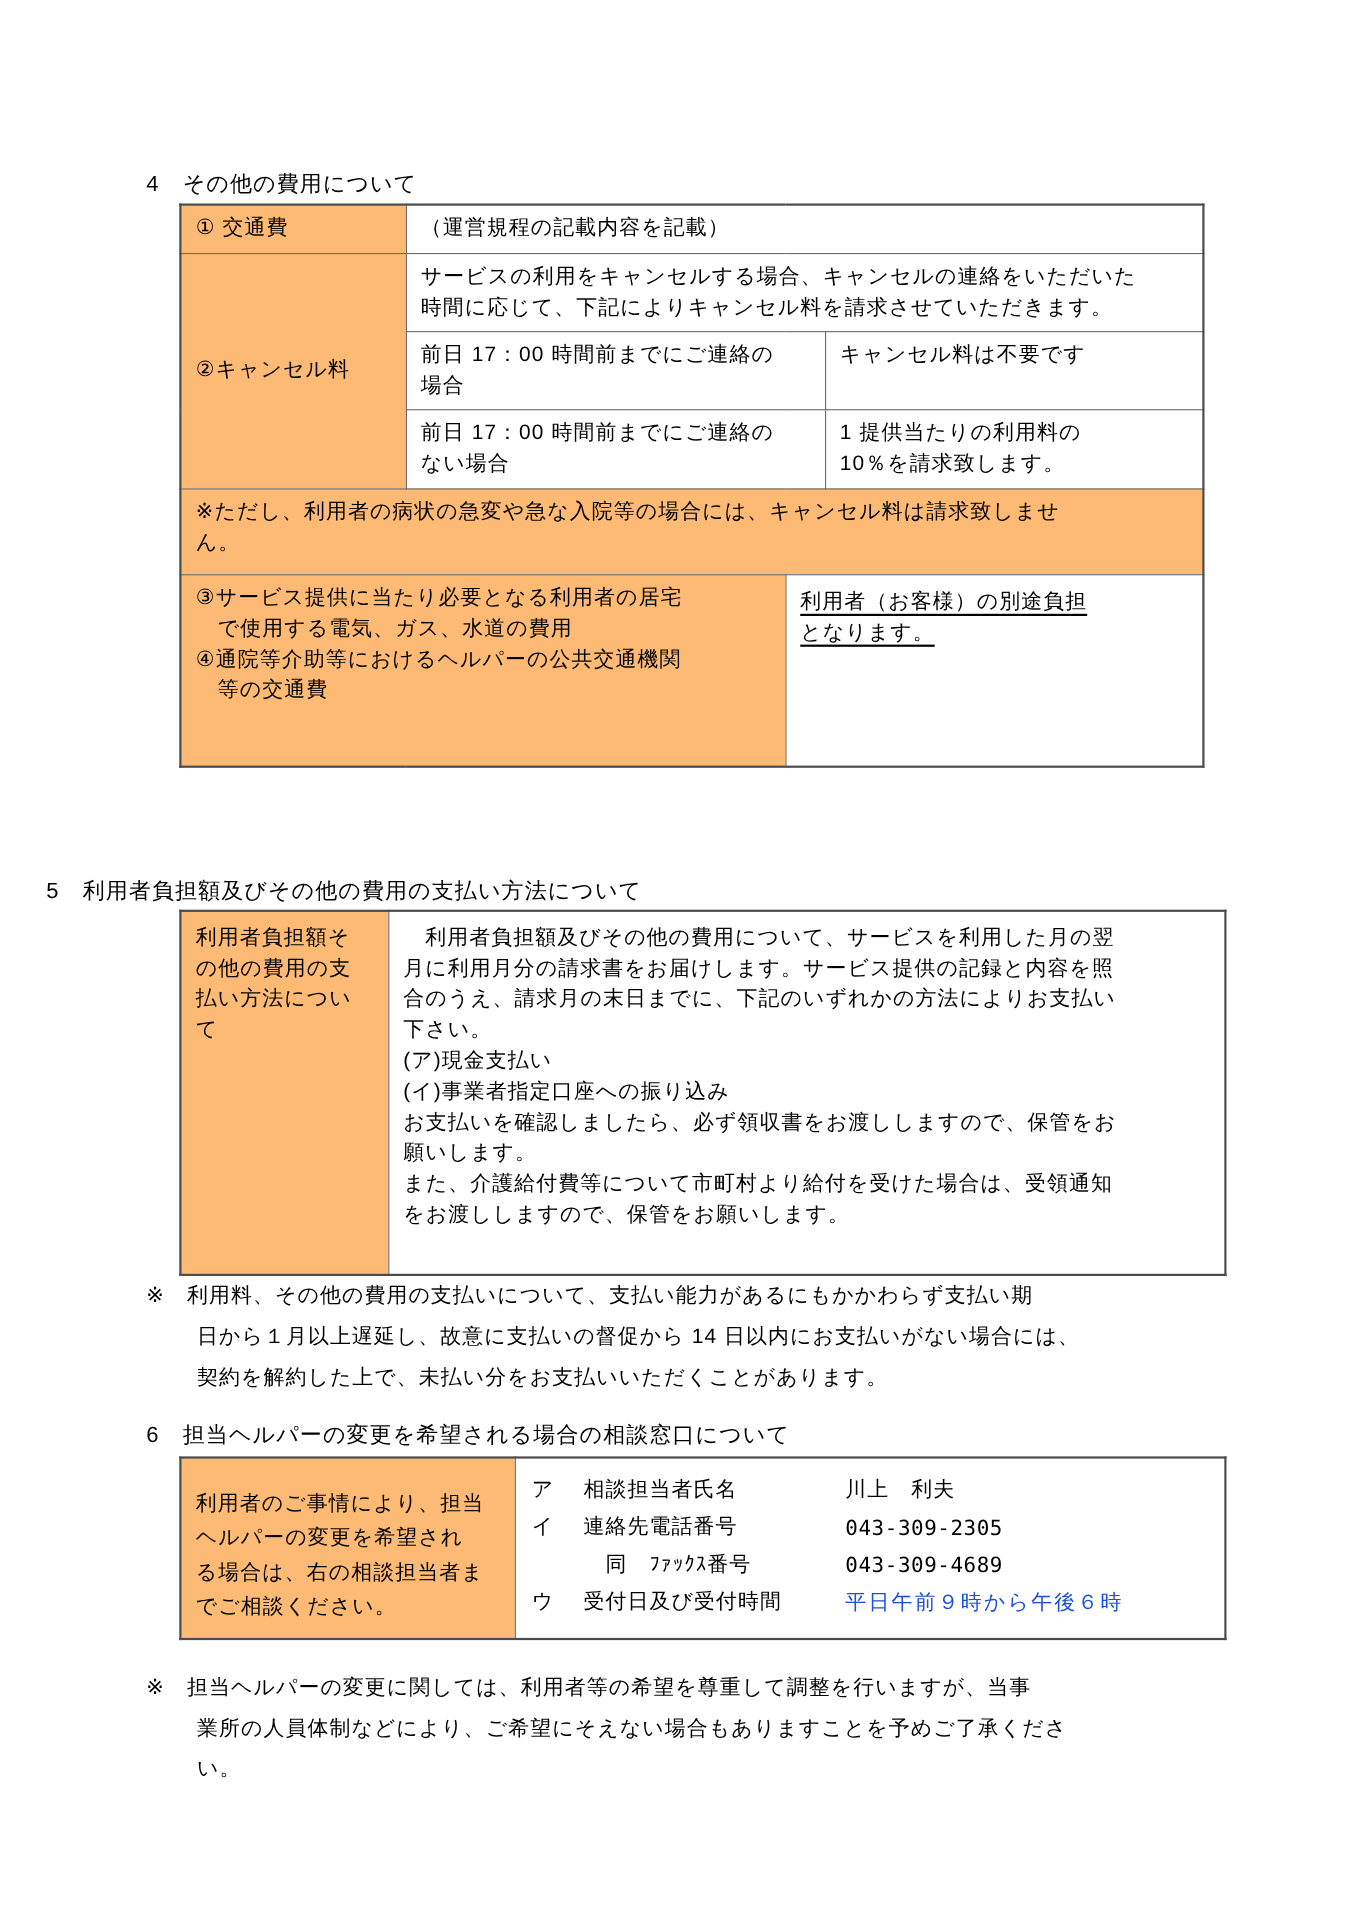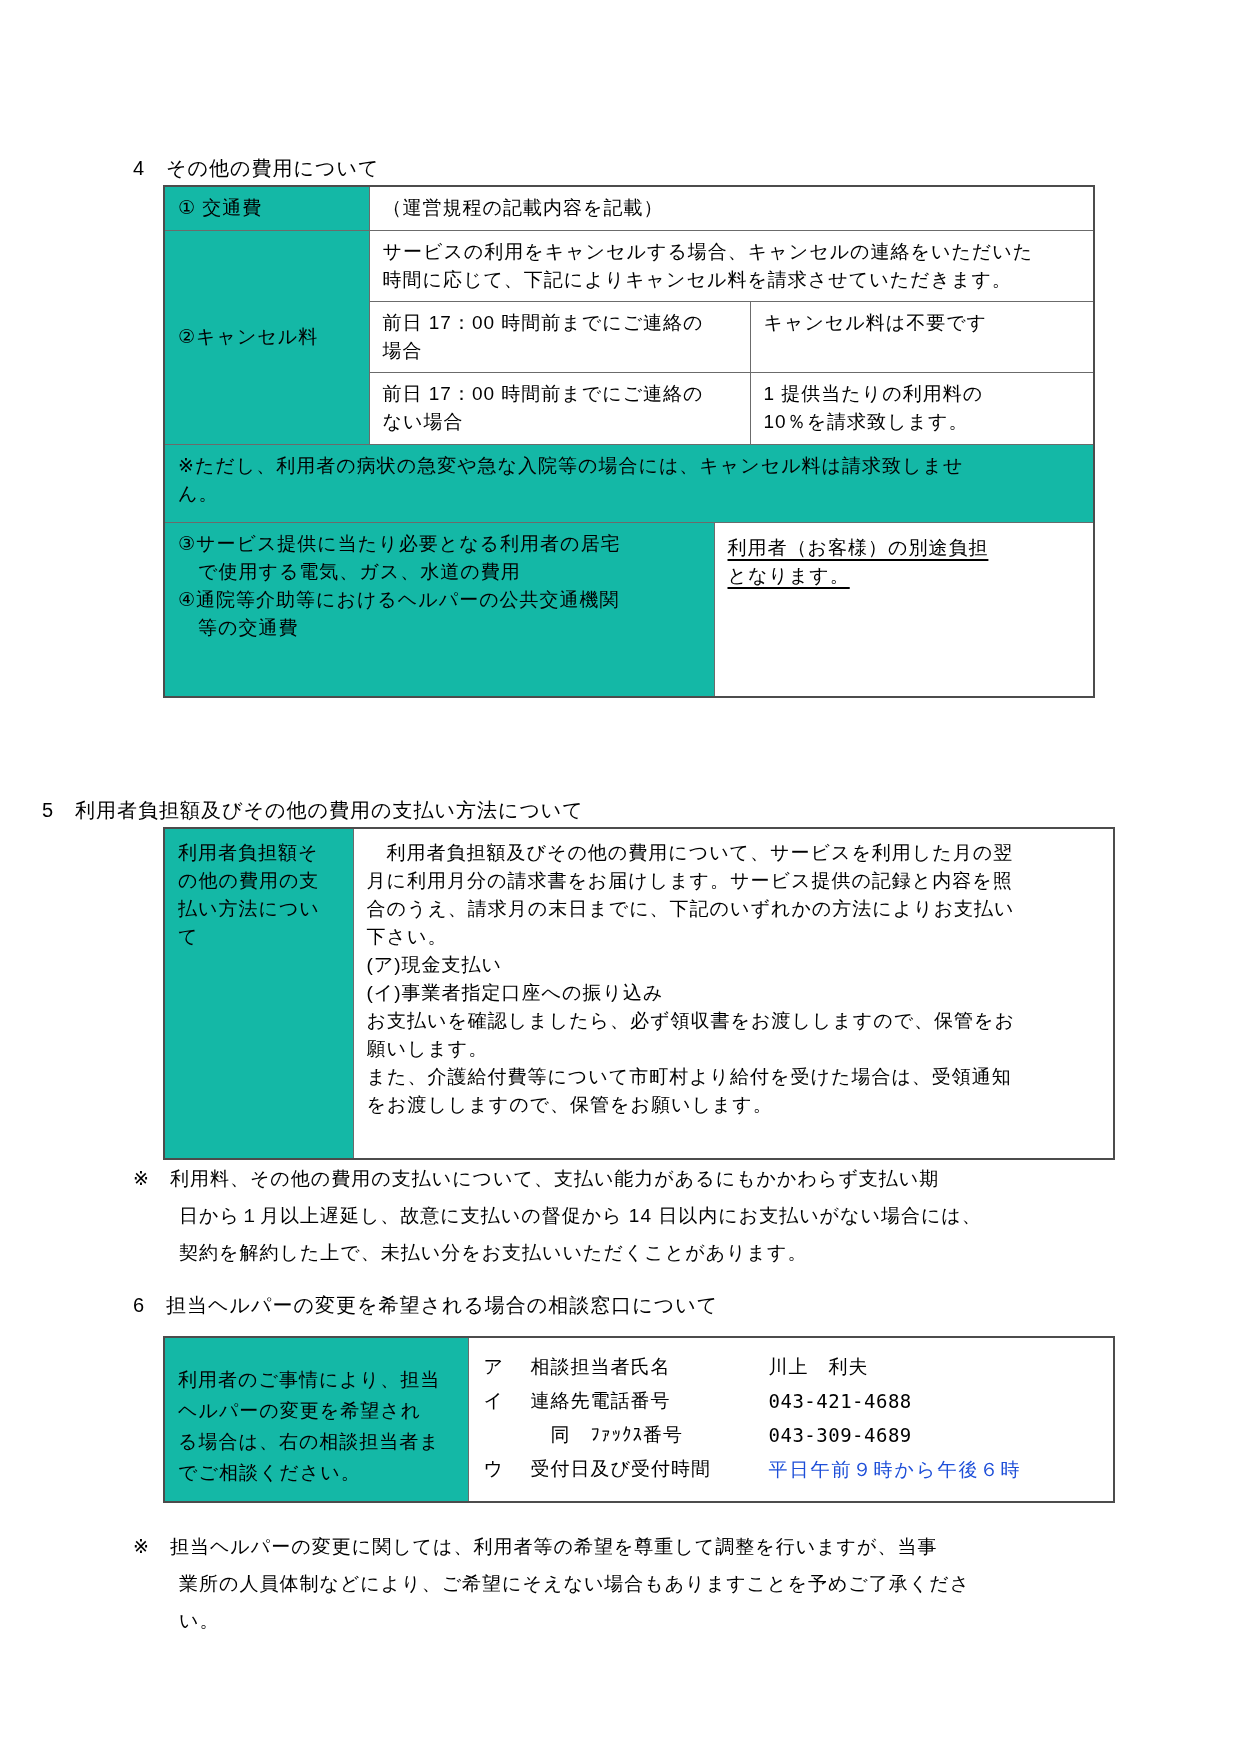--- a/index.html
+++ b/index.html
@@ -32,21 +32,21 @@
     margin-top: 4px;
     border: 2px solid #4c4c4c;
   }
   td {
     border: 1.5px solid #6b6b6b;
     vertical-align: top;
     padding: 7px 13px;
     line-height: 28px;
     white-space: pre-line;
   }
-  .g { background: #14b8a6; }
+  .g { background: #fdba74; }
 
   
   .t1 { width: 930px; }
   .t1 col:nth-child(1) { width: 205px; }
   .t1 col:nth-child(2) { width: 345px; }
   .t1 col:nth-child(3) { width: 36px; }
   .t1 col:nth-child(4) { width: 344px; }
   .t1 .r1 { height: 44px; }
   .t1 .r2 { height: 68px; }
   .t1 .r3 { height: 67px; }
@@ -74,21 +74,21 @@
     width: 985px;
     line-height: 37px;
     white-space: pre-line;
     padding-left: 46px;
     text-indent: -46px;
   }
   .note5 { }
   .note6 { margin-top: 25px; }
 
   
-  .t3 { width: 950px; margin-top: 18px; }
+  .t3 { width: 950px; margin-top: 6px; }
   .t3 col:nth-child(1) { width: 304px; }
   .t3 col:nth-child(2) { width: 646px; }
   .t3 .r1 { height: 165px; }
   .t3 .left-cell { padding-top: 26px; line-height: 31px; }
   .t3 .right-cell { padding: 12px 0 0 15px; line-height: 34px; white-space: normal; }
   .k-row { display: flex; }
   .k-kana { width: 47px; white-space: pre; flex: none; }
   .k-label { width: 238px; white-space: pre; flex: none; }
   .k-value { white-space: pre; }
   .mono { font-family: "DejaVu Sans Mono", "Liberation Mono", monospace; letter-spacing: 0.5px; }
@@ -190,21 +190,21 @@
 でご相談ください。</td>
       <td class="right-cell">
         <div class="k-row">
           <span class="k-kana">ア</span>
           <span class="k-label">相談担当者氏名</span>
           <span class="k-value">川上　利夫</span>
         </div>
         <div class="k-row">
           <span class="k-kana">イ</span>
           <span class="k-label">連絡先電話番号</span>
-          <span class="k-value mono">043-421-4688</span>
+          <span class="k-value mono">043-309-2305</span>
         </div>
         <div class="k-row">
           <span class="k-kana"></span>
           <span class="k-label">　同　ﾌｧｯｸｽ番号</span>
           <span class="k-value mono">043-309-4689</span>
         </div>
         <div class="k-row">
           <span class="k-kana">ウ</span>
           <span class="k-label">受付日及び受付時間</span>
           <span class="k-value mincho">平日午前９時から午後６時</span>

